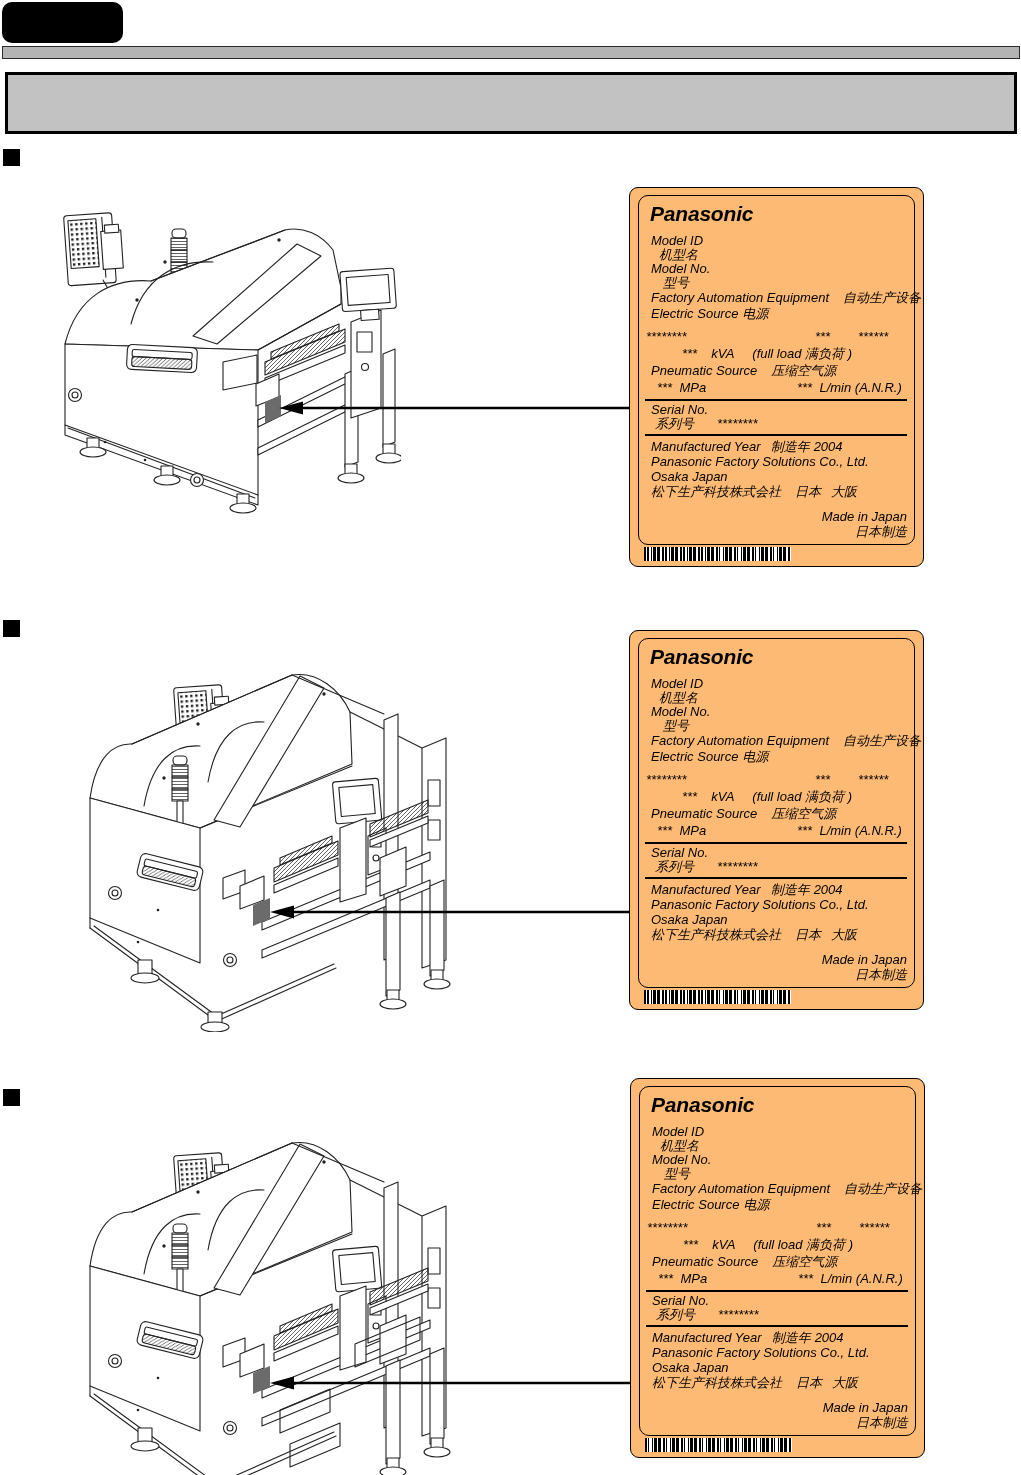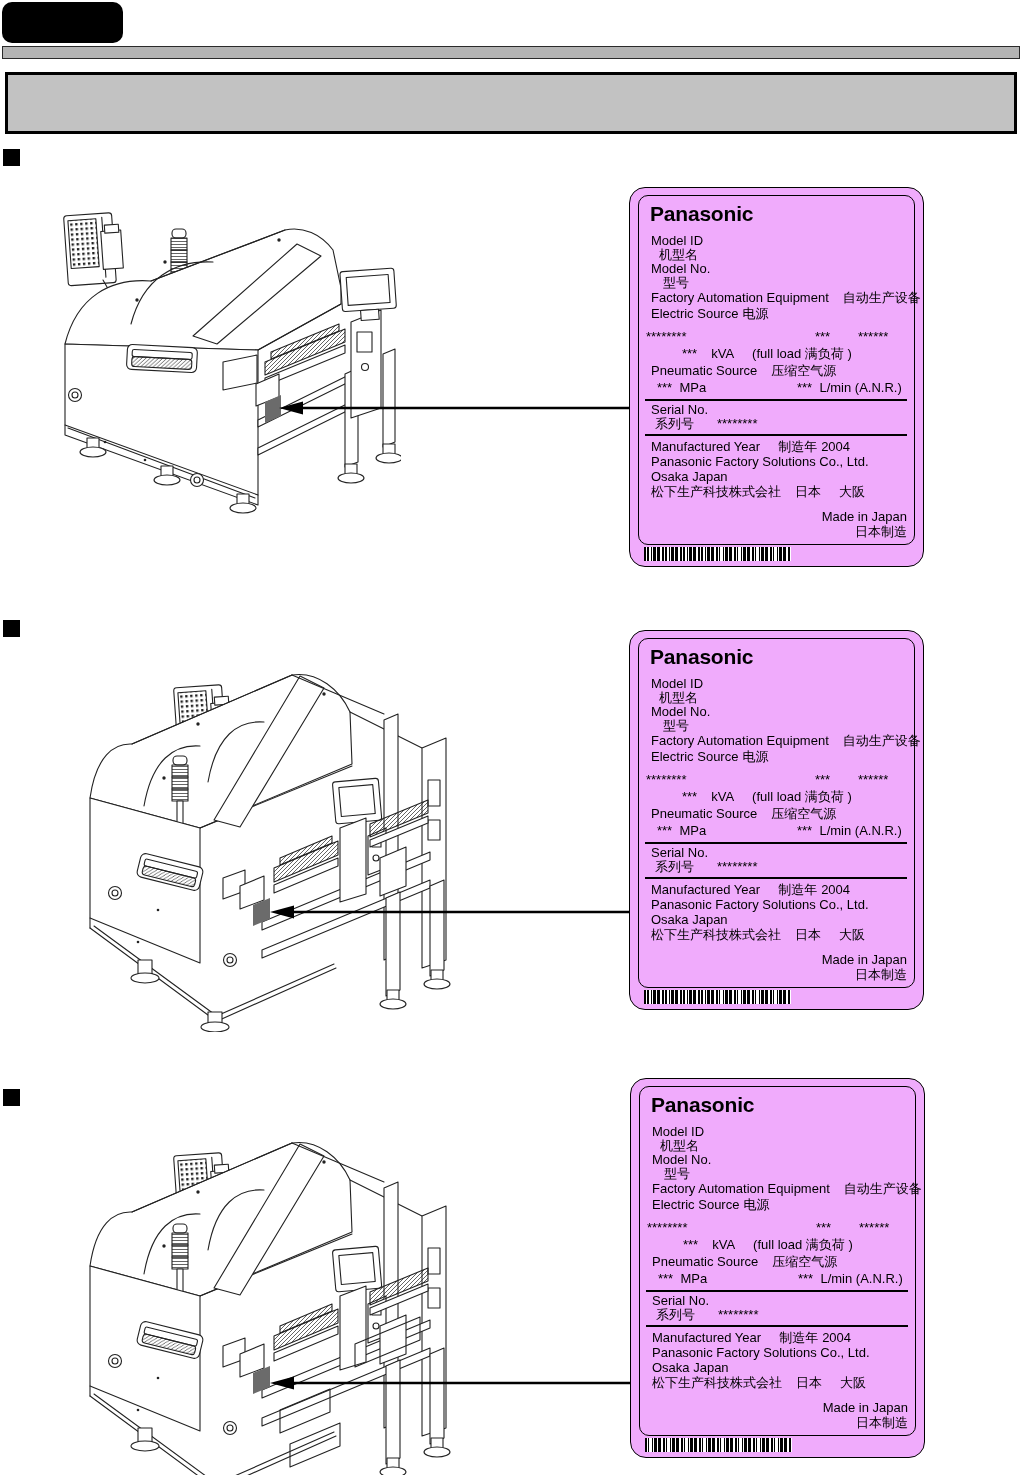--- a/index.html
+++ b/index.html
@@ -8,27 +8,27 @@
   .abs{position:absolute;}
 
   
   .header-tab{left:2px;top:2px;width:121px;height:41px;background:#000;border-radius:10px;}
   .rule-thin{left:2px;top:46px;width:1016px;height:11px;background:#b4b4b4;border:1px solid #2a2a2a;}
   .heading-band{left:5px;top:72px;width:1006px;height:56px;background:#c2c2c2;border:3px solid #000;}
 
   .section-marker{width:17px;height:17px;background:#000;}
 
   
-  .nameplate{width:293px;height:378px;border:1.6px solid #000;border-radius:16px;background:#f0abfc;}
+  .nameplate{width:293px;height:378px;border:1.6px solid #000;border-radius:9px;background:#fdba74;font-style:italic;}
   .np-inner{position:absolute;left:8px;top:7px;right:8px;height:348px;border:1.4px solid #000;border-radius:10px;}
   .np-line{position:absolute;left:21px;white-space:pre;font-size:13px;line-height:14px;}
   .np-logo{position:absolute;left:20px;top:14px;font-size:21px;font-weight:bold;letter-spacing:-0.2px;}
   .np-rule{position:absolute;left:15px;width:262px;height:1.6px;background:#000;}
   .np-right{left:auto;right:16px;text-align:right;}
-  .np-gap14{margin-left:14px;} .np-gap12{margin-left:4px;} .np-gap10{margin-left:18px;} .np-gap18{margin-left:18px;}
+  .np-gap14{margin-left:14px;} .np-gap12{margin-left:4px;} .np-gap10{margin-left:10px;} .np-gap18{margin-left:18px;}
   .np-abs{position:absolute;top:0;white-space:pre;}
   .barcode{position:absolute;left:14px;top:359px;width:147px;height:14px;
     background:repeating-linear-gradient(90deg,#000 0 2px,#fff 2px 3px,#000 3px 4.5px,#fff 4.5px 7px,#000 7px 8px,#fff 8px 9px,#000 9px 12px,#fff 12px 13px,#000 13px 16px,#fff 16px 18px);}
 
   svg{display:block;}
   .mline{stroke:#222;fill:none;stroke-width:1.1;stroke-linejoin:round;stroke-linecap:round;}
 </style>
 </head>
 <body>
 

